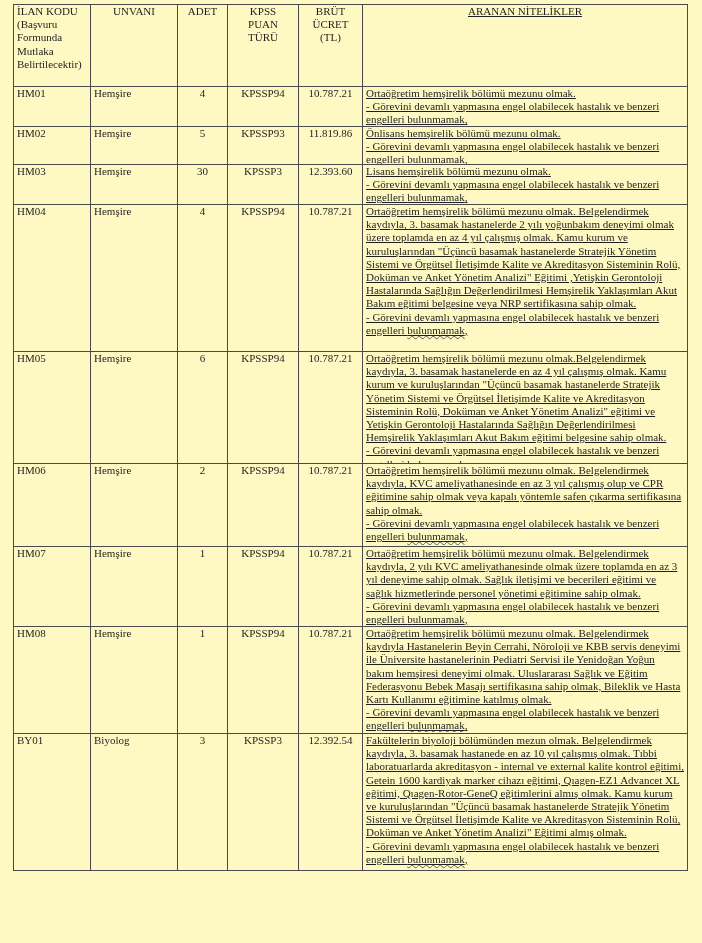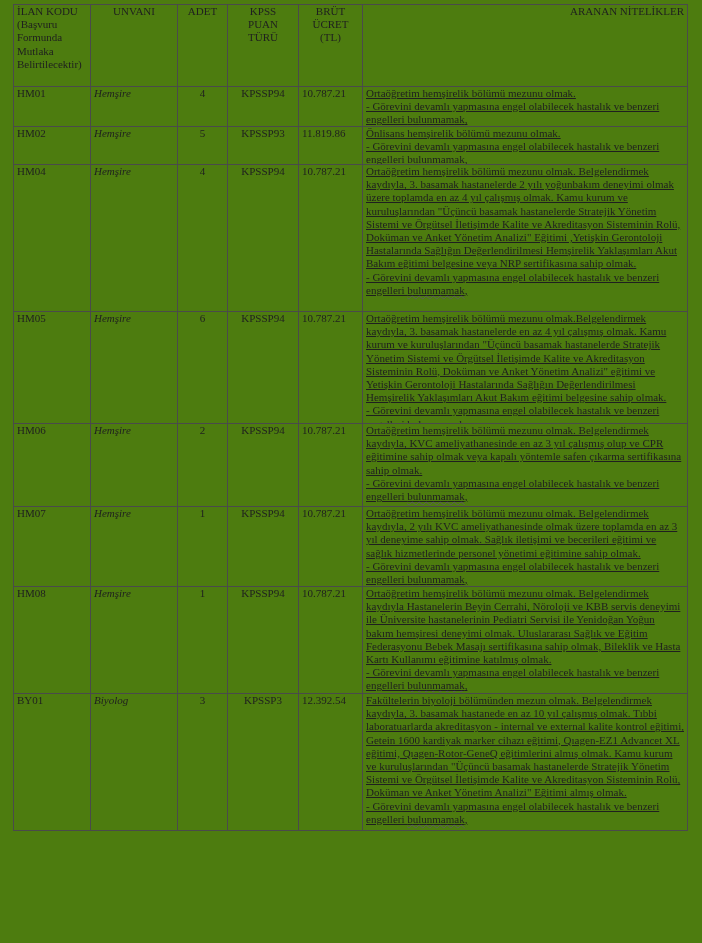--- a/index.html
+++ b/index.html
@@ -9,21 +9,21 @@
   body {
     width: 702px;
     height: 943px;
     background: #fcfcfb;
     overflow: hidden;
   }
   .page {
     position: relative;
     width: 702px;
     height: 943px;
-    background: #4d7c0f;
+    background: #fef9c3;
   }
   table.listing {
     position: absolute;
     left: 13px;
     top: 4px;
     width: 674px;
     border-collapse: collapse;
     table-layout: fixed;
     font-family: "Liberation Serif", serif;
     color: #1f1f1f;
@@ -71,41 +71,42 @@
     white-space: pre-line;
   }
   th.h-salary {
     text-align: center;
     font-size: 12px;
     line-height: 15px;
     padding: 6px 2px 0 14px;
     white-space: pre-line;
   }
   th.h-req {
-    text-align: right;
+    text-align: center;
     font-size: 12px;
     padding-top: 15px;
+    text-decoration: underline;
   }
 
   
   tr.r0 { height: 40px; }
   tr.r1 { height: 26px; }
   tr.r2 { height: 40px; }
   tr.r3 { height: 147px; }
   tr.r4 { height: 104px; }
   tr.r5 { height: 83px; }
   tr.r6 { height: 80px; }
   tr.r7 { height: 107px; }
   tr.r8 { height: 137px; }
 
   td.c-code   { padding-top: 12px; padding-left: 3px; font-size: 11.5px; margin-top: 37px; }
-  td.c-title  { padding-top: 1px;  padding-left: 4px; font-size: 11.5px; font-style: italic; }
+  td.c-title  { padding-top: 1px;  padding-left: 4px; font-size: 11.5px; }
   td.c-count  { text-align: center; padding-top: 12px; font-size: 11.5px; }
   td.c-kpss   { text-align: center; padding-top: 12px; font-size: 11.5px; }
-  td.c-salary { text-align: left; padding-top: 12px; font-size: 11.5px; }
+  td.c-salary { text-align: center; padding-top: 12px; font-size: 11.5px; }
   td.c-req    { padding: 1px 3px 0 4px; }
 
   .clip {
     overflow: hidden;
     white-space: pre-line;
     text-decoration: underline;
   }
   .clip.h38  { height: 38px; }
   .clip.h37  { height: 37px; }
   .clip.h145 { height: 145px; }
@@ -171,20 +172,31 @@
         <td class="c-title">Hemşire</td>
         <td class="c-count">5</td>
         <td class="c-kpss">KPSSP93</td>
         <td class="c-salary">11.819.86</td>
         <td class="c-req">
           <div class="clip h37">Önlisans hemşirelik bölümü mezunu olmak.
 - Görevini devamlı yapmasına engel olabilecek hastalık ve benzeri engelleri <span class="wavy">bulunmamak</span>,</div>
         </td>
       </tr>
 
+      <tr class="r2">
+        <td class="c-code">HM03</td>
+        <td class="c-title">Hemşire</td>
+        <td class="c-count">30</td>
+        <td class="c-kpss">KPSSP3</td>
+        <td class="c-salary">12.393.60</td>
+        <td class="c-req">
+          <div class="clip h38">Lisans hemşirelik bölümü mezunu olmak.
+- Görevini devamlı yapmasına engel olabilecek hastalık ve benzeri engelleri <span class="wavy">bulunmamak</span>,</div>
+        </td>
+      </tr>
 
       <tr class="r3">
         <td class="c-code">HM04</td>
         <td class="c-title">Hemşire</td>
         <td class="c-count">4</td>
         <td class="c-kpss">KPSSP94</td>
         <td class="c-salary">10.787.21</td>
         <td class="c-req">
           <div class="clip h145">Ortaöğretim hemşirelik bölümü mezunu olmak. Belgelendirmek kaydıyla, 3. basamak hastanelerde 2 yılı yoğunbakım deneyimi olmak üzere toplamda en az 4 yıl çalışmış olmak. Kamu kurum ve kuruluşlarından "Üçüncü basamak hastanelerde  Stratejik Yönetim Sistemi ve Örgütsel İletişimde Kalite ve Akreditasyon Sisteminin Rolü, Doküman ve Anket Yönetim Analizi"  Eğitimi ,Yetişkin Gerontoloji Hastalarında Sağlığın Değerlendirilmesi Hemşirelik Yaklaşımları Akut Bakım eğitimi belgesine veya  NRP sertifikasına sahip olmak.
 - Görevini devamlı yapmasına engel olabilecek hastalık ve benzeri engelleri <span class="wavy">bulunmamak</span>,</div>

